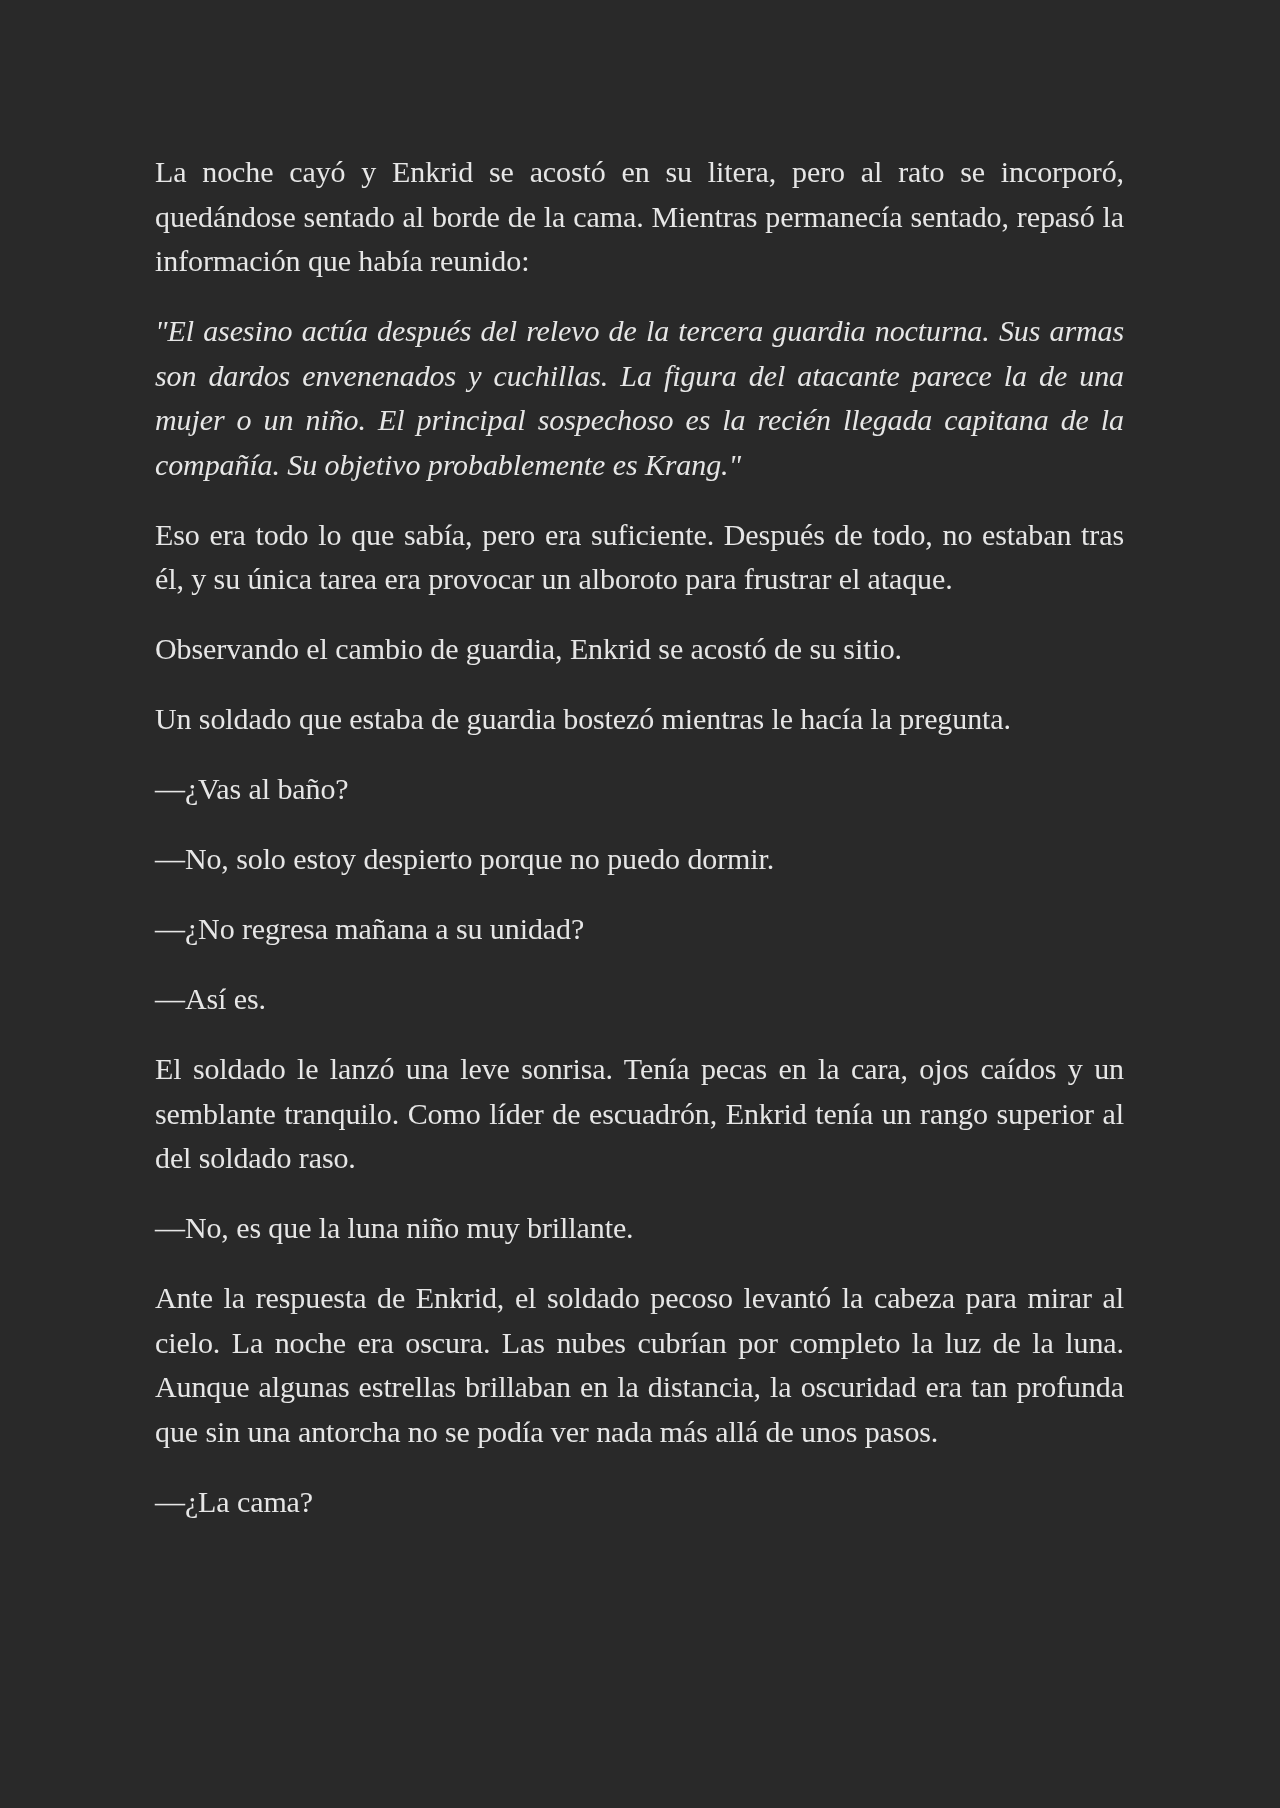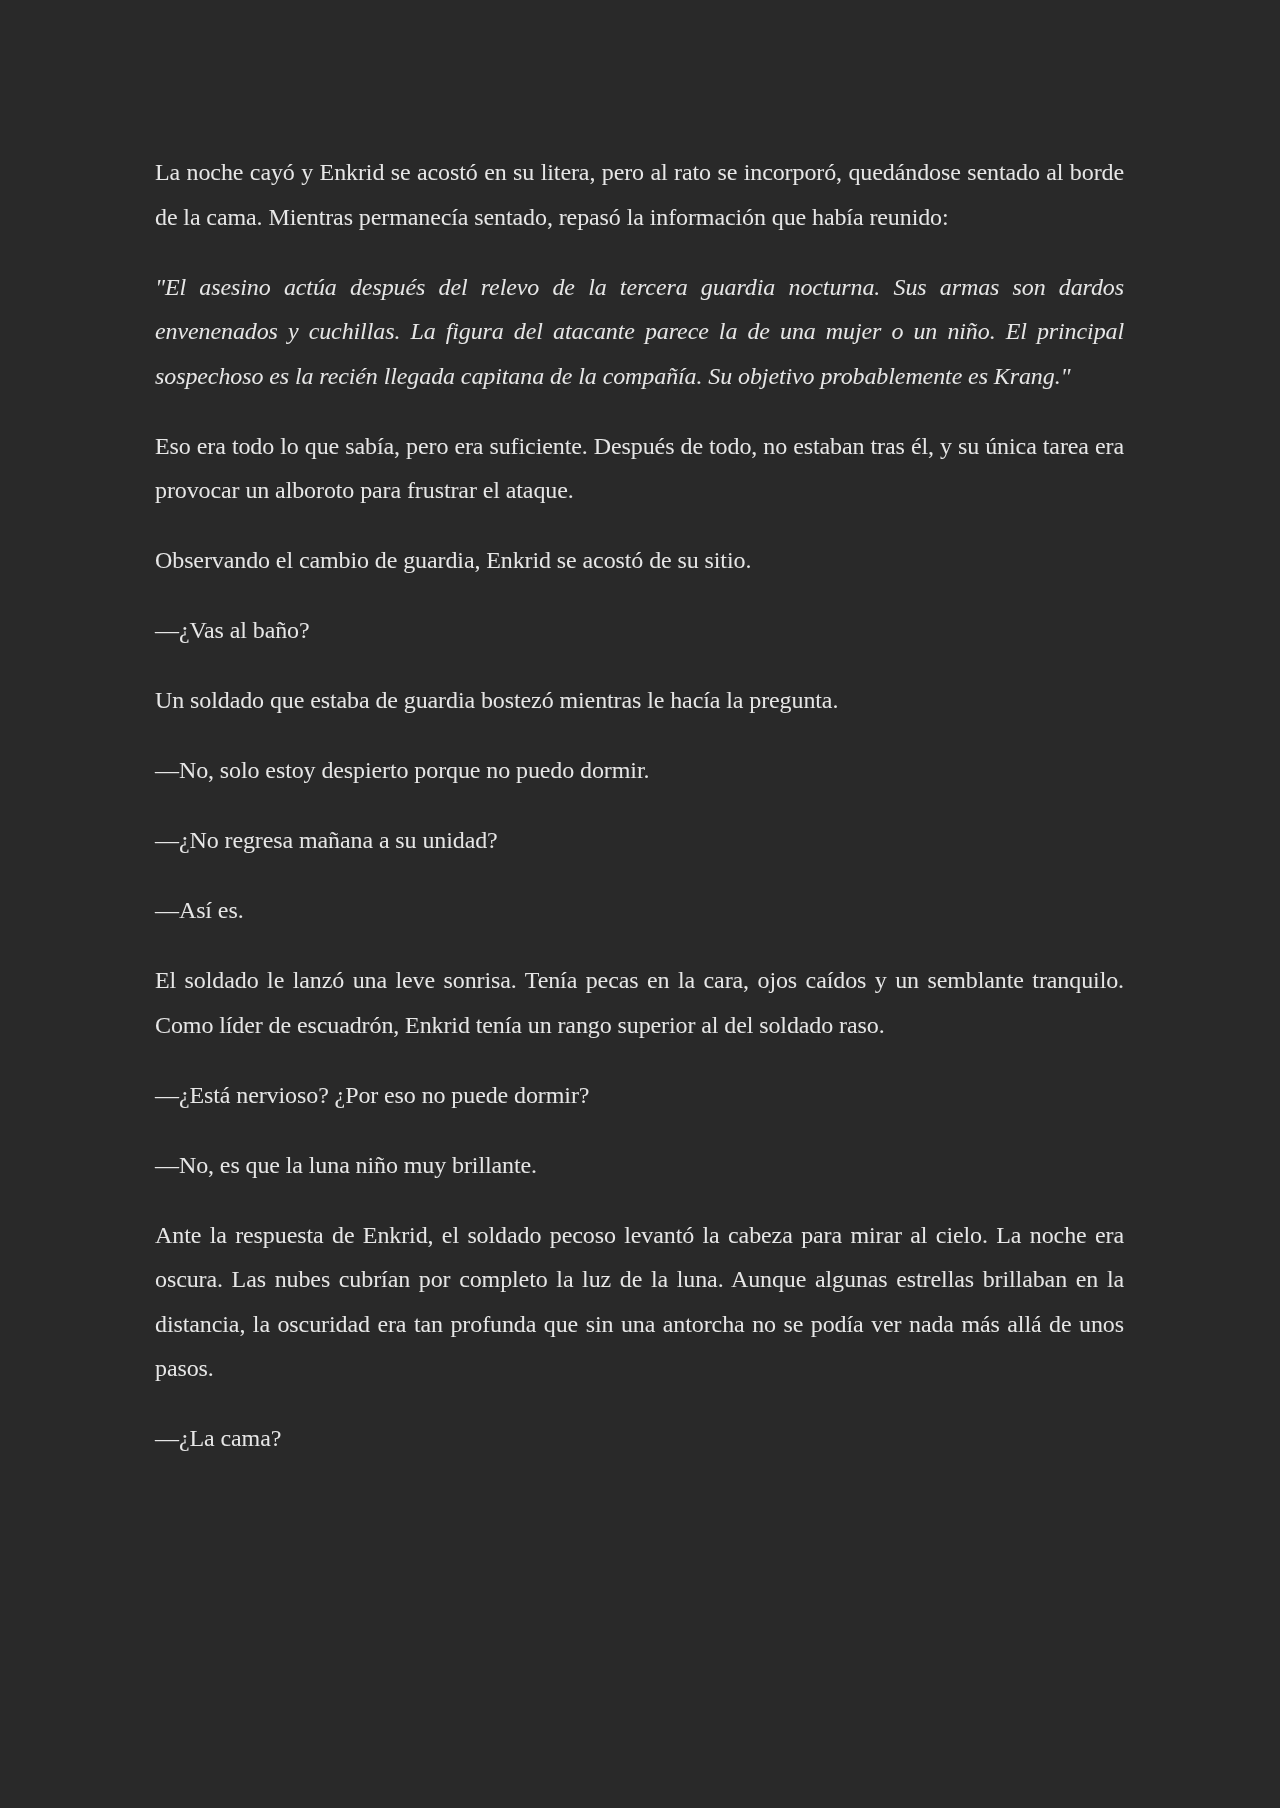--- a/index.html
+++ b/index.html
@@ -13,43 +13,42 @@
       overflow: hidden;
       position: relative;
     }
     .page {
       position: absolute;
       left: 155px;
       top: 150px;
       width: 969px;
       color: #e6e6e6;
       font-family: "Liberation Serif", "DejaVu Serif", serif;
-      font-size: 24px;
+      font-size: 30px;
       line-height: 44.5px;
     }
     .page p {
       margin: 0 0 25.5px 0;
       text-align: justify;
       letter-spacing: -0.1px;
     }
     .page p.quote {
       font-style: italic;
     }
   </style>
 </head>
 <body>
 
 <main class="page">
   <p>La noche cayó y Enkrid se acostó en su litera, pero al rato se incorporó, quedándose sentado al borde de la cama. Mientras permanecía sentado, repasó la información que había reunido:</p>
   <p class="quote">"El asesino actúa después del relevo de la tercera guardia nocturna. Sus armas son dardos envenenados y cuchillas. La figura del atacante parece la de una mujer o un niño. El principal sospechoso es la recién llegada capitana de la compañía. Su objetivo probablemente es Krang."</p>
   <p>Eso era todo lo que sabía, pero era suficiente. Después de todo, no estaban tras él, y su única tarea era provocar un alboroto para frustrar el ataque.</p>
   <p>Observando el cambio de guardia, Enkrid se acostó de su sitio.</p>
+  <p>Un soldado que estaba de guardia bostezó mientras le hacía la pregunta.</p>
   <p>—¿Vas al baño?</p>
-  <p>Un soldado que estaba de guardia bostezó mientras le hacía la pregunta.</p>
   <p>—No, solo estoy despierto porque no puedo dormir.</p>
   <p>—¿No regresa mañana a su unidad?</p>
   <p>—Así es.</p>
   <p>El soldado le lanzó una leve sonrisa. Tenía pecas en la cara, ojos caídos y un semblante tranquilo. Como líder de escuadrón, Enkrid tenía un rango superior al del soldado raso.</p>
-  <p>—¿Está nervioso? ¿Por eso no puede dormir?</p>
   <p>—No, es que la luna niño muy brillante.</p>
   <p>Ante la respuesta de Enkrid, el soldado pecoso levantó la cabeza para mirar al cielo. La noche era oscura. Las nubes cubrían por completo la luz de la luna. Aunque algunas estrellas brillaban en la distancia, la oscuridad era tan profunda que sin una antorcha no se podía ver nada más allá de unos pasos.</p>
   <p>—¿La cama?</p>
 </main>
 
 </body></html>

